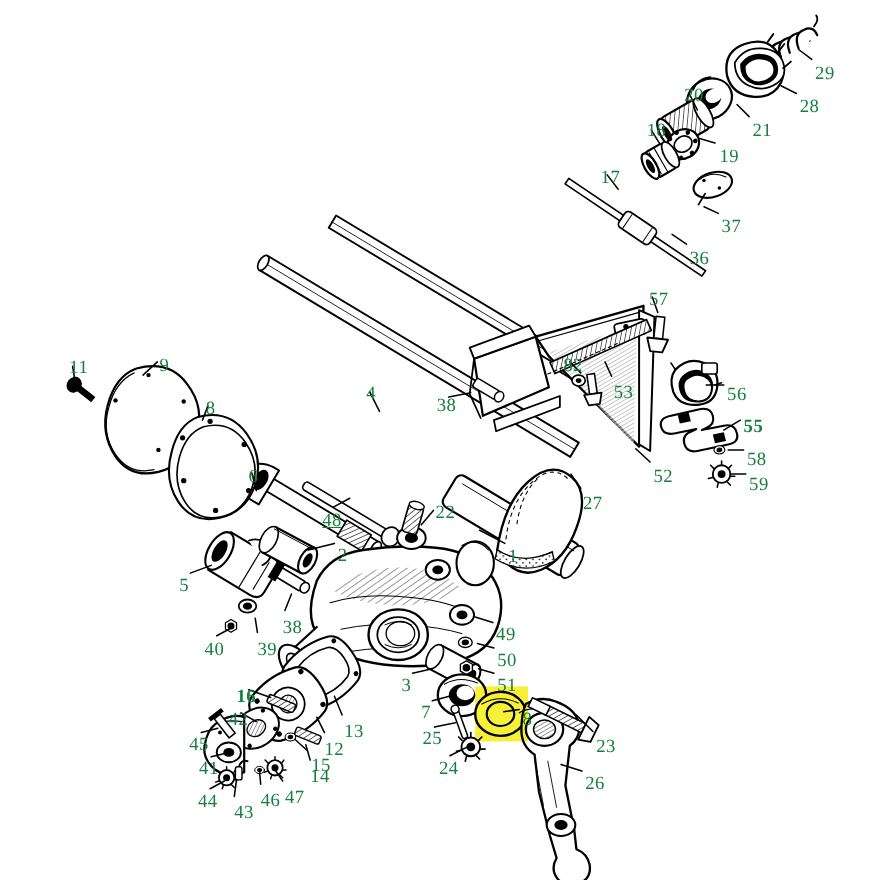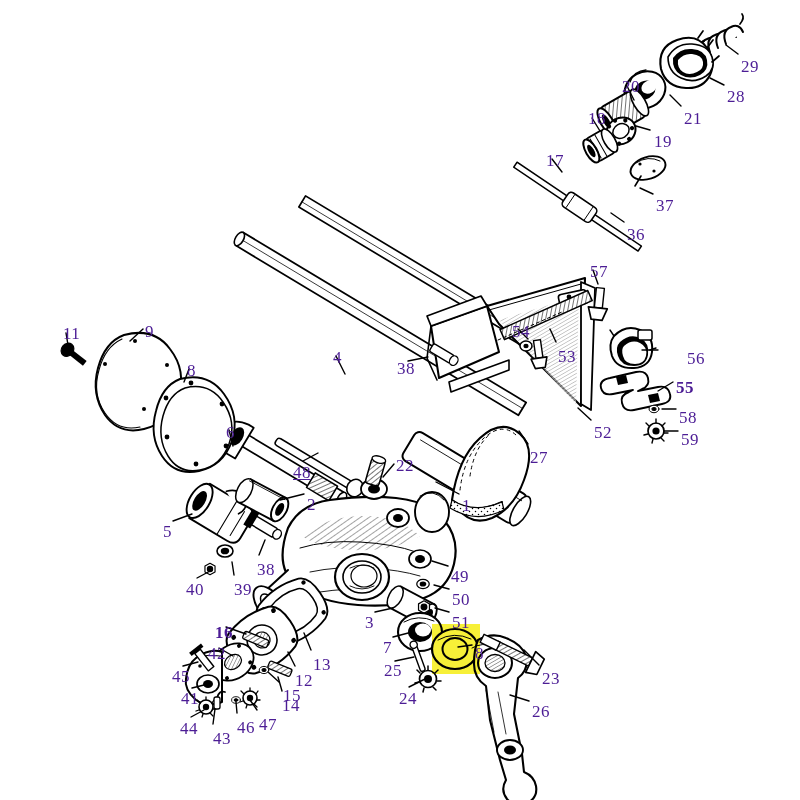--- a/index.html
+++ b/index.html
@@ -9,21 +9,21 @@
     font-family:"Liberation Serif", serif;
     color:#000;
   }
   #stage{position:relative;width:800px;height:800px;background:#fff;}
   #art{position:absolute;left:0;top:0;width:800px;height:800px;}
   .lbl{
     position:absolute;
     font-family:"Liberation Serif", serif;
     font-size:17px;
     line-height:1;
-    color:#4c1d95;
+    color:#15803d;
     white-space:nowrap;
     letter-spacing:0.4px;
     -webkit-user-select:none;user-select:none;
   }
   .hl{
     position:absolute;
     background:#f5ec00;
     opacity:.78;
     mix-blend-mode:multiply;
     pointer-events:none;
@@ -635,21 +635,21 @@
       <div class="lbl" style="left: 180px; top: 720px;">44</div>
       <div class="lbl" style="left: 172px; top: 668px;">45</div>
       <div class="lbl" style="left: 237px; top: 719px;">46</div>
       <div class="lbl" style="left: 259px; top: 716px;">47</div>
       <div class="lbl" style="left: 293px; top: 464px; text-decoration: underline;">48</div>
       <div class="lbl" style="left: 451px; top: 568px;">49</div>
       <div class="lbl" style="left: 452px; top: 591px;">50</div>
       <div class="lbl" style="left: 452px; top: 614px;">51</div>
       <div class="lbl" style="left: 594px; top: 424px;">52</div>
       <div class="lbl" style="left: 558px; top: 348px;">53</div>
-      <div class="lbl" style="left: 512px; top: 323px;">54</div>
+      <div class="lbl" style="left: 512px; top: 323px;">82</div>
       <div class="lbl" style="left: 676px; top: 379px; font-weight: bold;">55</div>
-      <div class="lbl" style="left: 661px; top: 350px; margin-left: 26px;">56</div>
+      <div class="lbl" style="left: 661px; top: 350px;">56</div>
       <div class="lbl" style="left: 590px; top: 263px;">57</div>
       <div class="lbl" style="left: 679px; top: 409px;">58</div>
       <div class="lbl" style="left: 681px; top: 431px;">59</div>
     </div>
 
 </div>
 
 </body></html>

